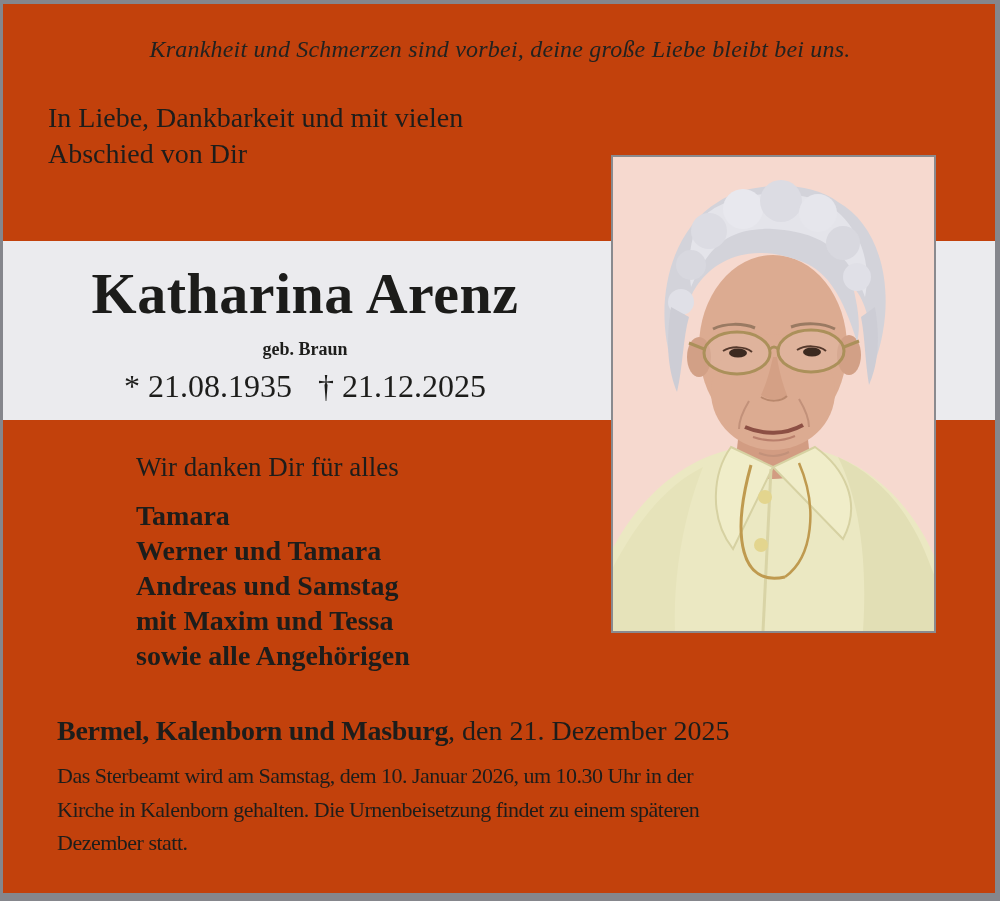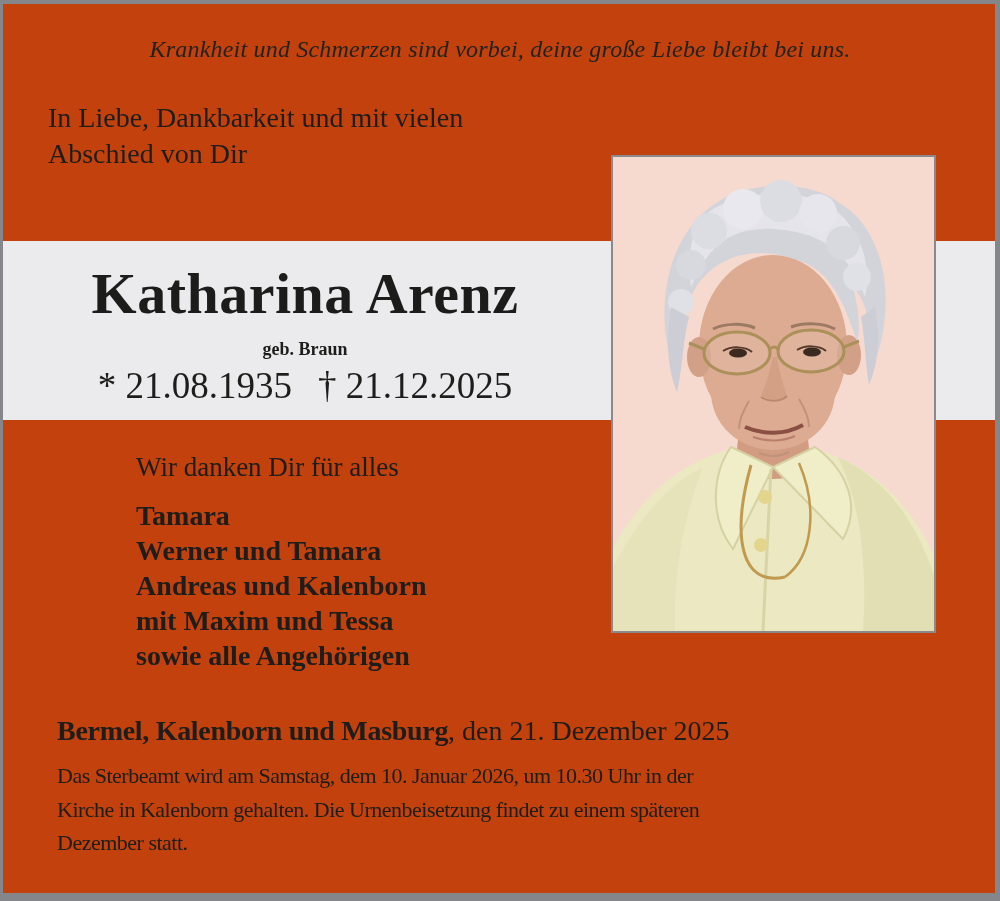--- a/index.html
+++ b/index.html
@@ -66,21 +66,21 @@
     color: #1c1c1a;
   }
   .birth-name {
     margin-top: 10px;
     font-size: 18px;
     line-height: 28px;
     font-weight: bold;
   }
   .dates {
     margin-top: 7px;
-    font-size: 37px;
+    font-size: 32px;
     line-height: 32px;
   }
   .dates .death { margin-left: 26px; }
 
   .photo-frame {
     position: absolute;
     left: 611px;
     top: 155px;
     width: 325px;
     height: 478px;
@@ -218,21 +218,21 @@
 
       <path d="M 146 296 C 156 300 166 300 176 295" stroke="#c2917a" stroke-width="2" fill="none"></path>
     </svg>
   </div>
 
   <div class="thanks">Wir danken Dir für alles</div>
 
   <div class="mourners">
     <div>Tamara</div>
     <div>Werner und Tamara</div>
-    <div>Andreas und Kalenborn</div>
+    <div>Andreas und Samstag</div>
     <div>mit Maxim und Tessa</div>
     <div>sowie alle Angehörigen</div>
   </div>
 
   <div class="place-date">
     <span class="places">Bermel, Kalenborn und Masburg</span><span class="rest">, den 21. Dezember 2025</span>
   </div>
 
   <div class="service-notice">
     <div>Das Sterbeamt wird am Samstag, dem 10. Januar 2026, um 10.30 Uhr in der</div>

